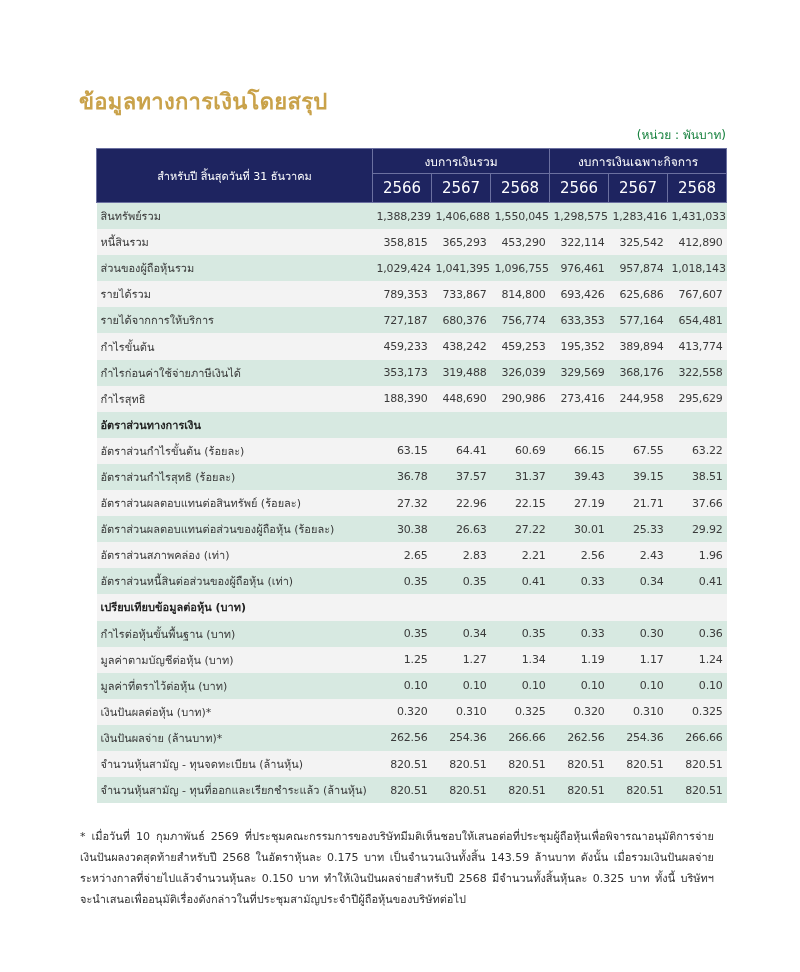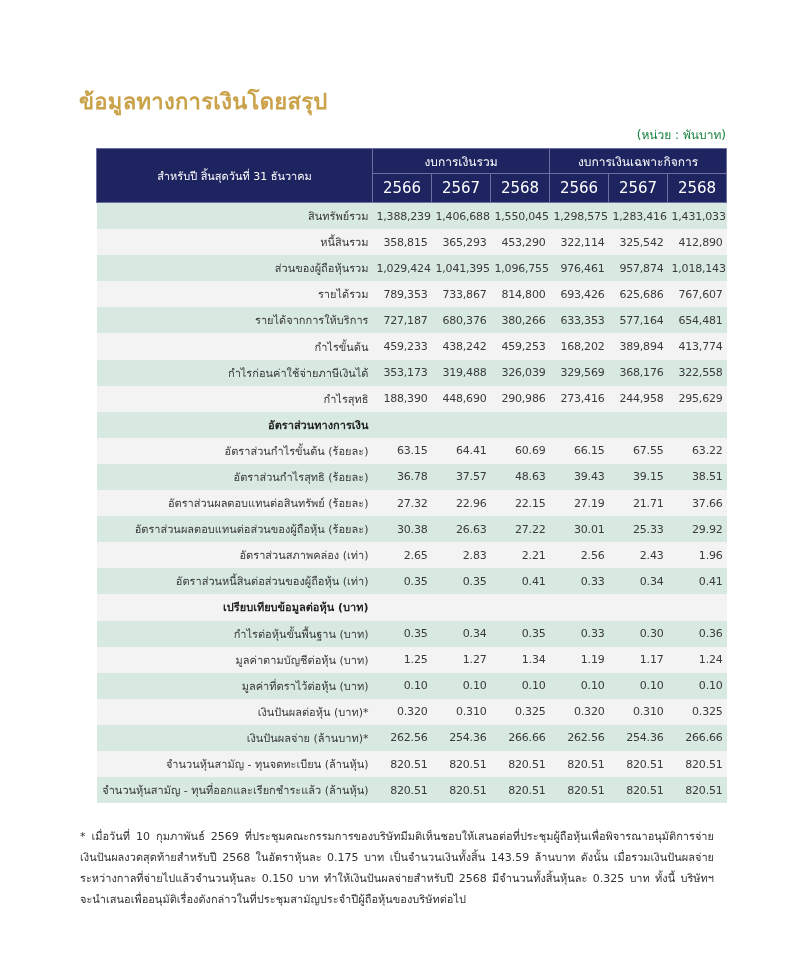--- a/index.html
+++ b/index.html
@@ -11,21 +11,21 @@
   table.fin { position: absolute; left: 96px; top: 148px; width: 630px; border-collapse: collapse;
               table-layout: fixed; font-size: 11px; }
   table.fin col.label-col { width: 276px; }
   table.fin col.num-col { width: 59px; }
   .hdr th { background: #1e2460; color: #ffffff; font-weight: normal; text-align: center;
             border: 1px solid #6b70a0; }
   .hdr th.corner { font-size: 11px; height: 50px; }
   .hdr th.group { font-size: 12px; height: 22px; }
   .hdr th.year { font-size: 15px; height: 26px; }
   tbody td { height: 26.1px; padding: 0 4px; white-space: nowrap; color: #3a3a3a; }
-  tbody td.label { text-align: right; padding-left: 4px; font-size: 11px; }
+  tbody td.label { text-align: left; padding-left: 4px; font-size: 11px; }
   tbody td.num { text-align: right; font-size: 11px; letter-spacing: -0.2px; }
   tbody tr.even td { background: #d7e9e1; }
   tbody tr.odd td { background: #f3f3f3; }
   tbody tr.section td.label { font-weight: bold; color: #222; }
   .footnote { position: absolute; left: 80px; top: 826px; width: 634px; font-size: 11px;
               line-height: 21px; color: #333; text-align: justify; }
 </style>
 </head>
 <body>
 
@@ -91,31 +91,31 @@
         <td class="num">733,867</td>
         <td class="num">814,800</td>
         <td class="num">693,426</td>
         <td class="num">625,686</td>
         <td class="num">767,607</td>
       </tr>
       <tr class="even">
         <td class="label">รายได้จากการให้บริการ</td>
         <td class="num">727,187</td>
         <td class="num">680,376</td>
-        <td class="num">380,266</td>
+        <td class="num">756,774</td>
         <td class="num">633,353</td>
         <td class="num">577,164</td>
         <td class="num">654,481</td>
       </tr>
       <tr class="odd">
         <td class="label">กำไรขั้นต้น</td>
         <td class="num">459,233</td>
         <td class="num">438,242</td>
         <td class="num">459,253</td>
-        <td class="num">168,202</td>
+        <td class="num">195,352</td>
         <td class="num">389,894</td>
         <td class="num">413,774</td>
       </tr>
       <tr class="even">
         <td class="label">กำไรก่อนค่าใช้จ่ายภาษีเงินได้</td>
         <td class="num">353,173</td>
         <td class="num">319,488</td>
         <td class="num">326,039</td>
         <td class="num">329,569</td>
         <td class="num">368,176</td>
@@ -145,21 +145,21 @@
         <td class="num">64.41</td>
         <td class="num">60.69</td>
         <td class="num">66.15</td>
         <td class="num">67.55</td>
         <td class="num">63.22</td>
       </tr>
       <tr class="even">
         <td class="label">อัตราส่วนกำไรสุทธิ (ร้อยละ)</td>
         <td class="num">36.78</td>
         <td class="num">37.57</td>
-        <td class="num">48.63</td>
+        <td class="num">31.37</td>
         <td class="num">39.43</td>
         <td class="num">39.15</td>
         <td class="num">38.51</td>
       </tr>
       <tr class="odd">
         <td class="label">อัตราส่วนผลตอบแทนต่อสินทรัพย์ (ร้อยละ)</td>
         <td class="num">27.32</td>
         <td class="num">22.96</td>
         <td class="num">22.15</td>
         <td class="num">27.19</td>

